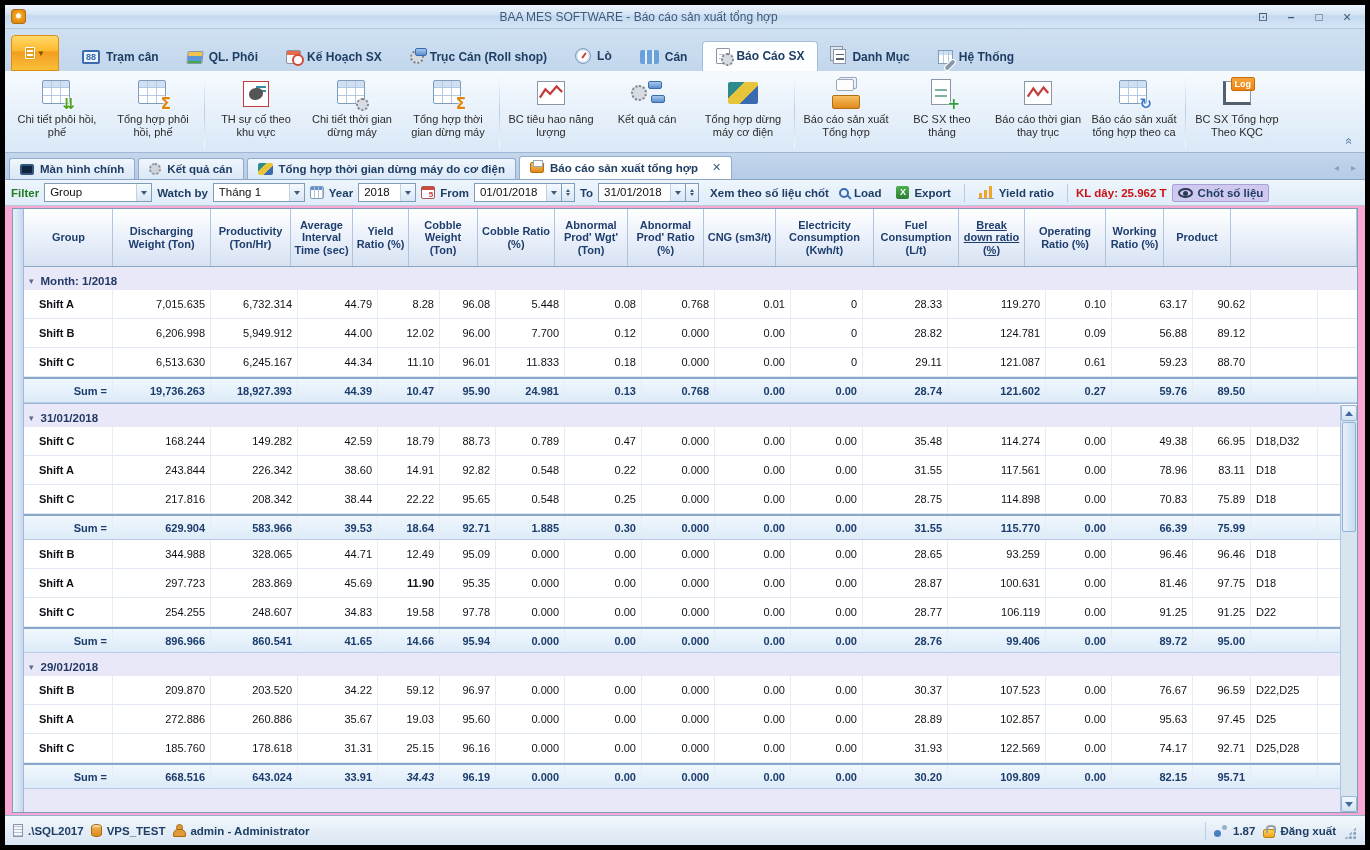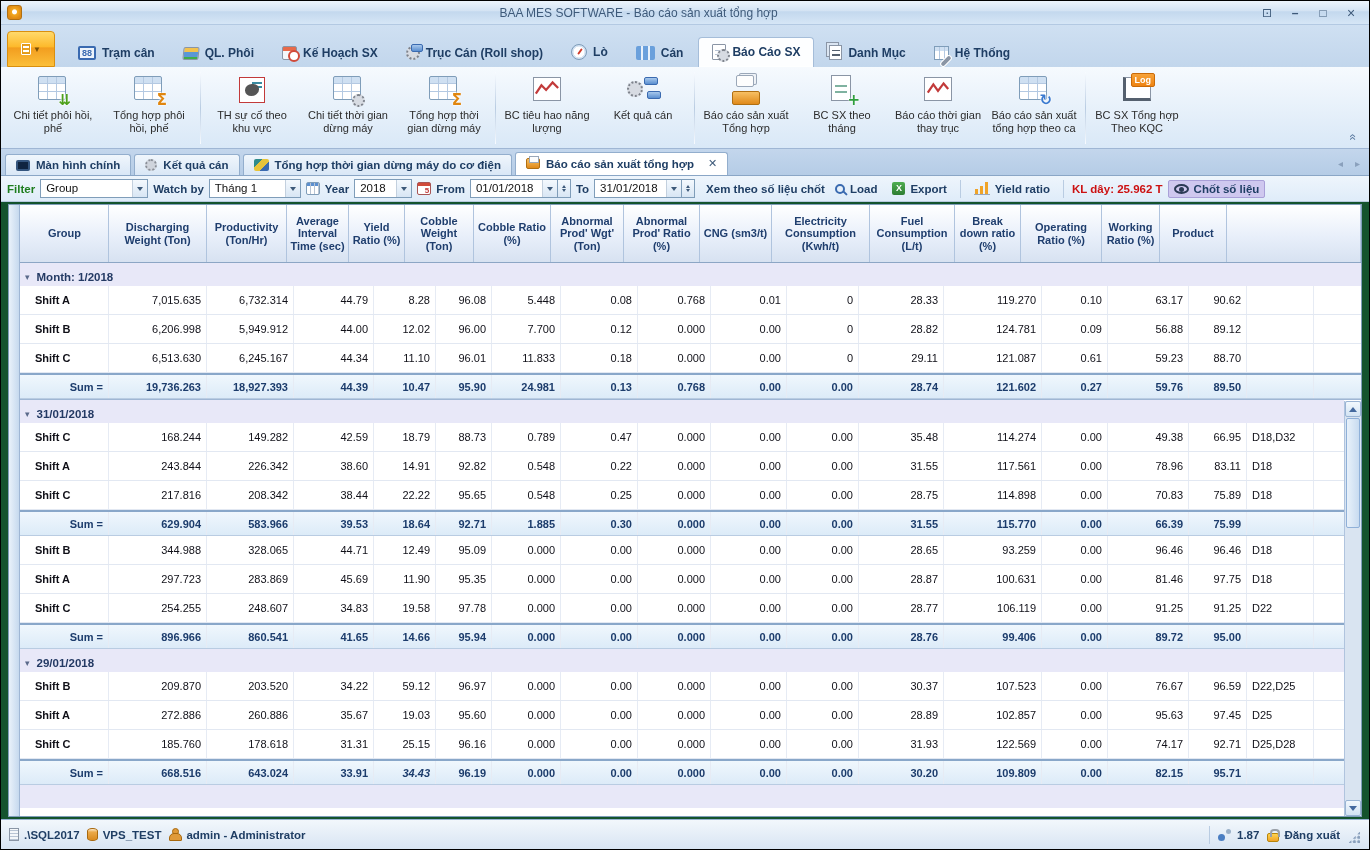--- a/index.html
+++ b/index.html
@@ -1,19 +1,19 @@
 <!DOCTYPE html>
 <html><head>
 <meta charset="utf-8">
 <style>
   * { margin:0; padding:0; box-sizing:border-box; }
   html,body { width:1370px; height:850px; overflow:hidden;
     font-family:"Liberation Sans","DejaVu Sans",sans-serif; }
   .window { width:1370px; height:850px; display:flex; flex-direction:column;
-    border:1px solid #000000; background:#14532d; }
+    border:5px solid #000000; background:#f9a8d4; }
 
   
   .titlebar { height:24px; flex:none; display:flex; align-items:center; padding:0 6px;
     background:linear-gradient(#ecf4fc,#d2e2f3 45%,#c3d8ee 46%,#d6e6f6);
     border-bottom:1px solid #b3c9e2; }
   .app-logo-icon { width:15px; height:15px; border-radius:3px; flex:none;
     background:radial-gradient(circle at 50% 45%, #fff 2px, #f2a71f 3px, #e08a12 7px);
     border:1px solid #b06f12; }
   .titlebar .title { flex:1; text-align:center; font-size:12px; color:#3e5a7a; }
   .winbtns { display:flex; gap:4px; }
@@ -367,20 +367,26 @@
         <span class="rlabel">BC tiêu hao năng lượng</span>
       </div>
       <div class="rbtn">
         <span class="icn ric">
           <span class="gearb big"></span>
           <span class="bluepill"></span>
           <span class="bluepill p2"></span>
         </span>
         <span class="rlabel">Kết quả cán</span>
       </div>
+      <div class="rbtn">
+        <span class="icn ric">
+          <span class="flagshape"></span>
+        </span>
+        <span class="rlabel">Tổng hợp dừng máy cơ điện</span>
+      </div>
       <div class="rsep"></div>
       <div class="rbtn">
         <span class="icn ric">
           <span class="cards"></span>
           <span class="drawer"></span>
         </span>
         <span class="rlabel">Báo cáo sản xuất Tổng hợp</span>
       </div>
       <div class="rbtn">
         <span class="icn ric">
@@ -511,21 +517,21 @@
         <div class="hcell" style="width: 80px;">Productivity (Ton/Hr)</div>
         <div class="hcell" style="width: 62px;">Average Interval Time (sec)</div>
         <div class="hcell" style="width: 56px;">Yield Ratio (%)</div>
         <div class="hcell" style="width: 69px;">Cobble Weight (Ton)</div>
         <div class="hcell" style="width: 77px;">Cobble Ratio (%)</div>
         <div class="hcell" style="width: 73px;">Abnormal Prod' Wgt' (Ton)</div>
         <div class="hcell" style="width: 76px;">Abnormal Prod' Ratio (%)</div>
         <div class="hcell" style="width: 72px;">CNG (sm3/t)</div>
         <div class="hcell" style="width: 98px;">Electricity Consumption (Kwh/t)</div>
         <div class="hcell" style="width: 85px;">Fuel Consumption (L/t)</div>
-        <div class="hcell" style="width: 66px;">Break down ratio (%)</div>
+        <div class="hcell" style="width: 66px; text-decoration: underline;">Break down ratio (%)</div>
         <div class="hcell" style="width: 81px;">Operating Ratio (%)</div>
         <div class="hcell" style="width: 58px;">Working Ratio (%)</div>
         <div class="hcell" style="width: 67px;">Product</div>
         <div class="hcell" style="width: 24px; flex: 1 1 0%;"></div>
       </div>
     <div class="grid-body" id="gridBody">
       <div id="frozenGroup">
           <div class="group">
             <div class="grp-title">
               <span class="chev"></span>
@@ -719,21 +725,21 @@
               <span class="cell c-num" style="width: 81px;">96.46</span>
               <span class="cell c-num" style="width: 58px;">96.46</span>
               <span class="cell c-prod" style="width: 67px;">D18</span>
               <span class="cell c-fill" style="width: 24px; flex: 1 1 0%;"></span>
             </div>
             <div class="grow">
               <span class="cell c-label" style="width: 88px;">Shift A</span>
               <span class="cell c-num" style="width: 98px;">297.723</span>
               <span class="cell c-num" style="width: 87px;">283.869</span>
               <span class="cell c-num" style="width: 80px;">45.69</span>
-              <span class="cell c-num" style="width: 62px;">11.90</span>
+              <span class="cell c-num" style="width: 62px; font-weight: bold;">11.90</span>
               <span class="cell c-num" style="width: 56px;">95.35</span>
               <span class="cell c-num" style="width: 69px;">0.000</span>
               <span class="cell c-num" style="width: 77px;">0.00</span>
               <span class="cell c-num" style="width: 73px;">0.000</span>
               <span class="cell c-num" style="width: 76px;">0.00</span>
               <span class="cell c-num" style="width: 72px;">0.00</span>
               <span class="cell c-num" style="width: 85px;">28.87</span>
               <span class="cell c-num" style="width: 98px;">100.631</span>
               <span class="cell c-num" style="width: 66px;">0.00</span>
               <span class="cell c-num" style="width: 81px;">81.46</span>

